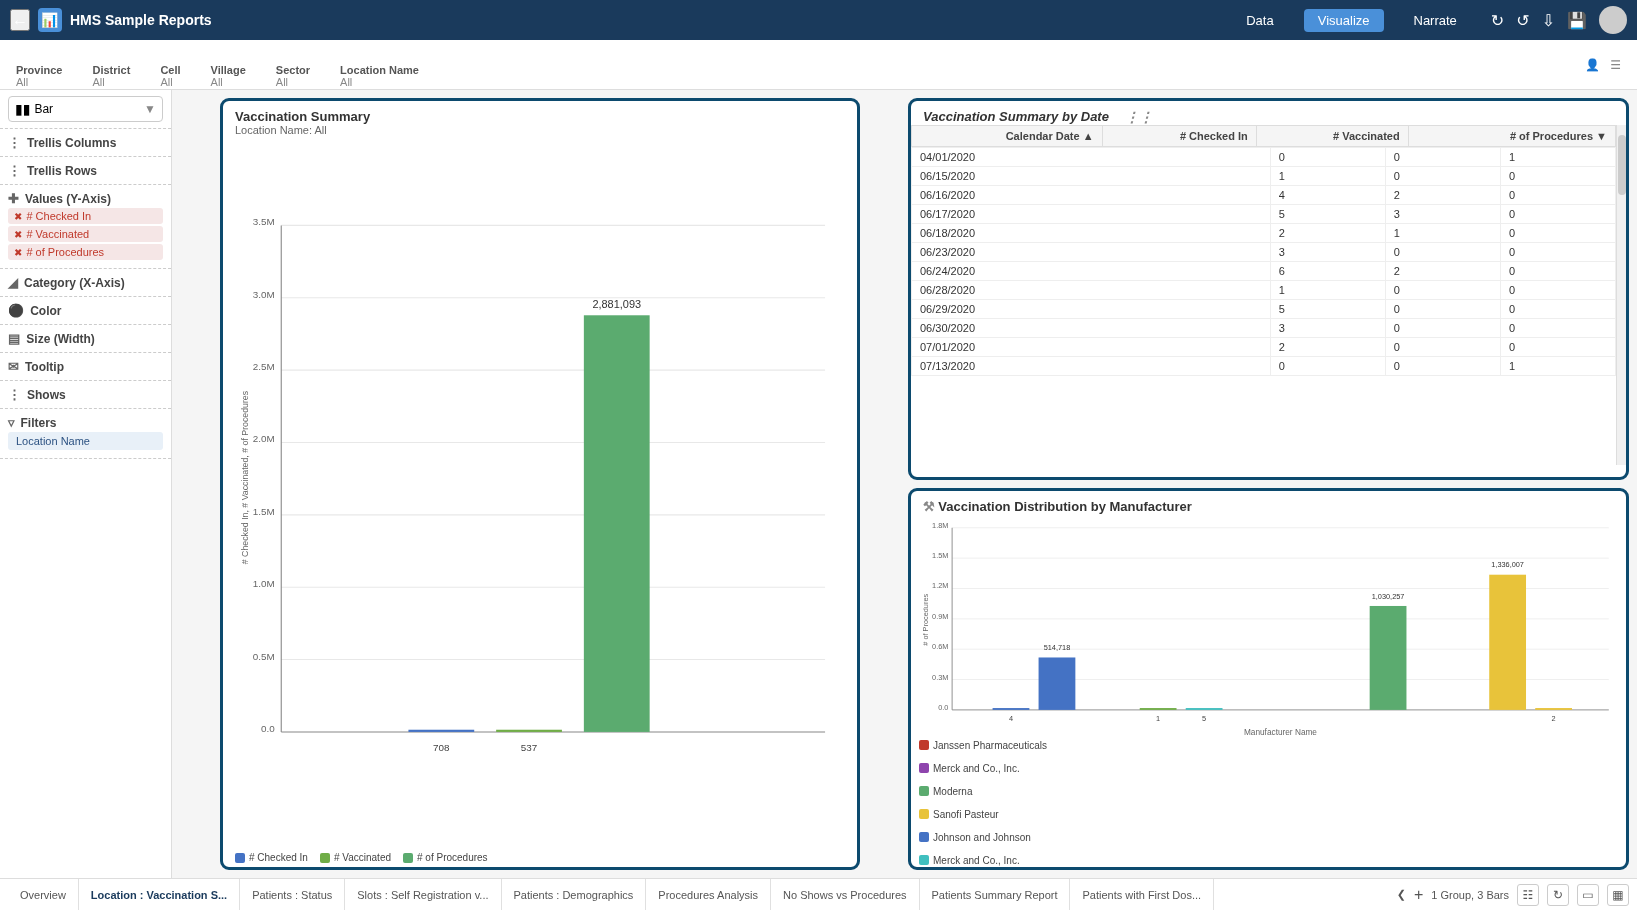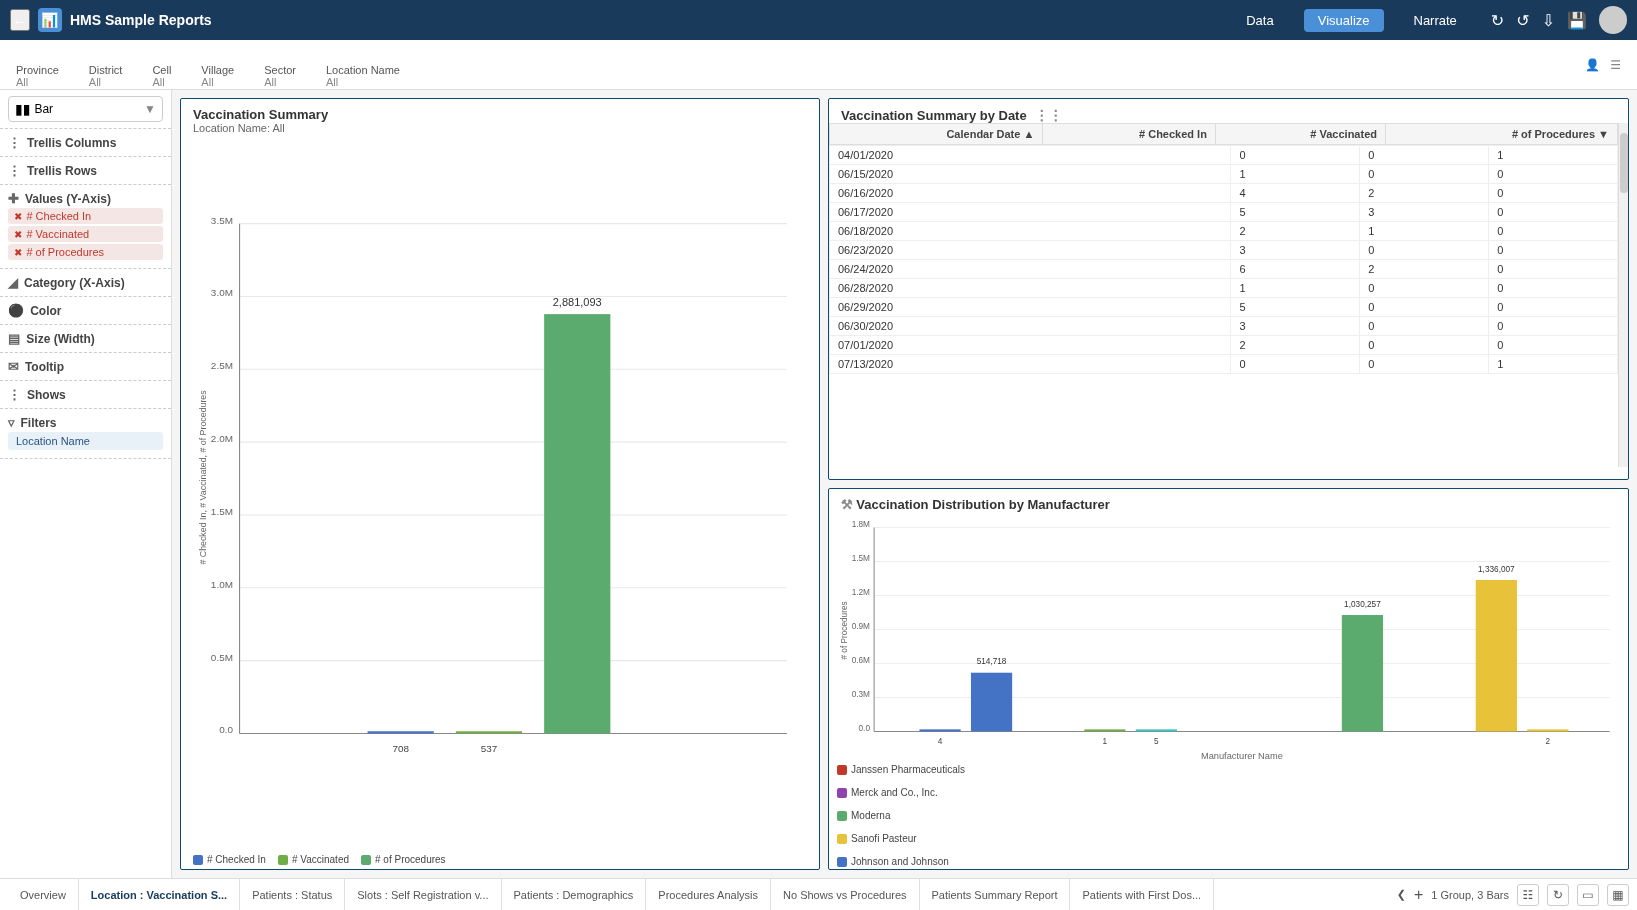--- a/index.html
+++ b/index.html
@@ -73,21 +73,21 @@
       gap: 30px;
       border-bottom: 1px solid #ddd;
     }
     .filter-item {
       display: flex;
       flex-direction: column;
     }
     .filter-label {
       font-size: 11px;
       color: #555;
-      font-weight: 400;
+      font-weight: 700;
       margin-top: 23px;
     }
     .filter-value {
       font-size: 11px;
       color: #888;
     }
     .filter-bar-icons {
       margin-left: auto;
       display: flex;
       gap: 10px;
@@ -172,23 +172,24 @@
       display: flex;
       gap: 0;
       padding: 8px;
       background: #f5f5f5;
       overflow: hidden;
     }
 
     
     .chart-panel {
       background: white;
-      border: 1px solid #0c4a6e;
-      border-radius: 2px;
+      border: 3px solid #0c4a6e;
+      border-radius: 9px;
       overflow: hidden;
+      margin-left: 40px;
     }
     .chart-panel-left {
       width: 640px;
       flex-shrink: 0;
       margin-right: 8px;
     }
     .chart-panel-right {
       flex: 1;
       display: flex;
       flex-direction: column;
@@ -534,21 +535,21 @@
             <div class="legend-dot" style="background:#5bab6f;"></div>
             <span># of Procedures</span>
           </div>
         </div>
       </div>
     </div>
 
     <div class="chart-panel-right">
 
       <div class="chart-panel chart-panel-top">
-        <div class="chart-title" style="display:flex;align-items:flex-end;gap:8px;">
+        <div class="chart-title" style="display:flex;align-items:flex-start;gap:16px;font-style:italic;">
           <span>Vaccination Summary by Date</span>
           <span style="color:#888;font-size:14px;">⋮⋮</span>
         </div>
         <div class="table-wrapper">
           <div style="flex:1;overflow:hidden;">
             <table class="data-table">
               <thead>
                 <tr>
                   <th>
                     <span>Calendar Date</span> ▲

